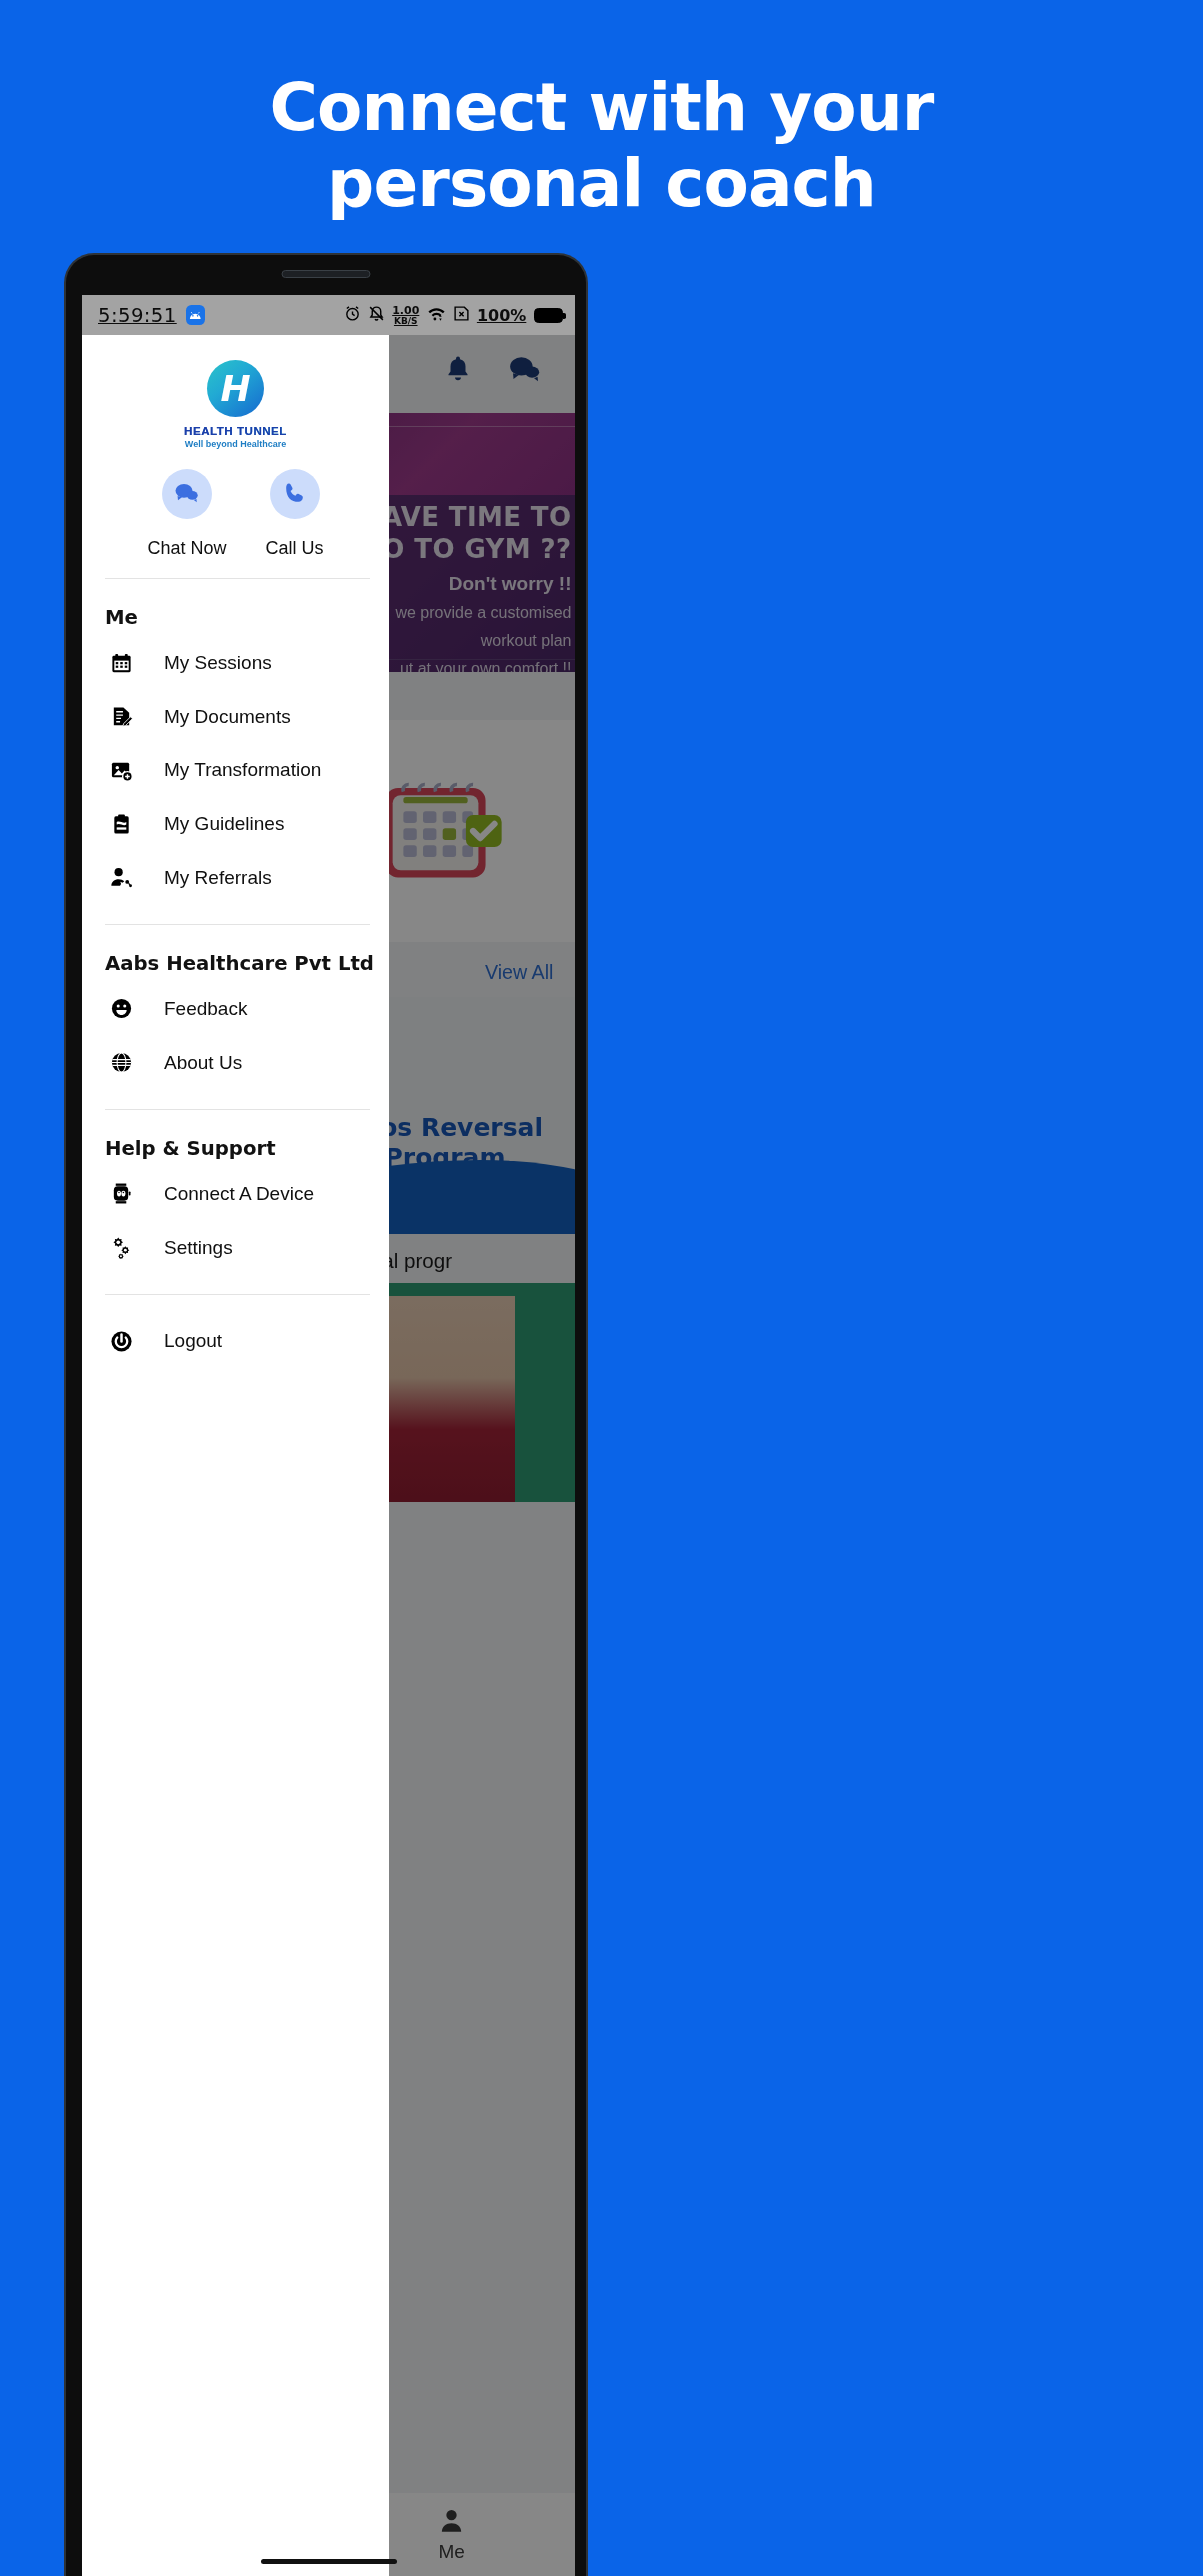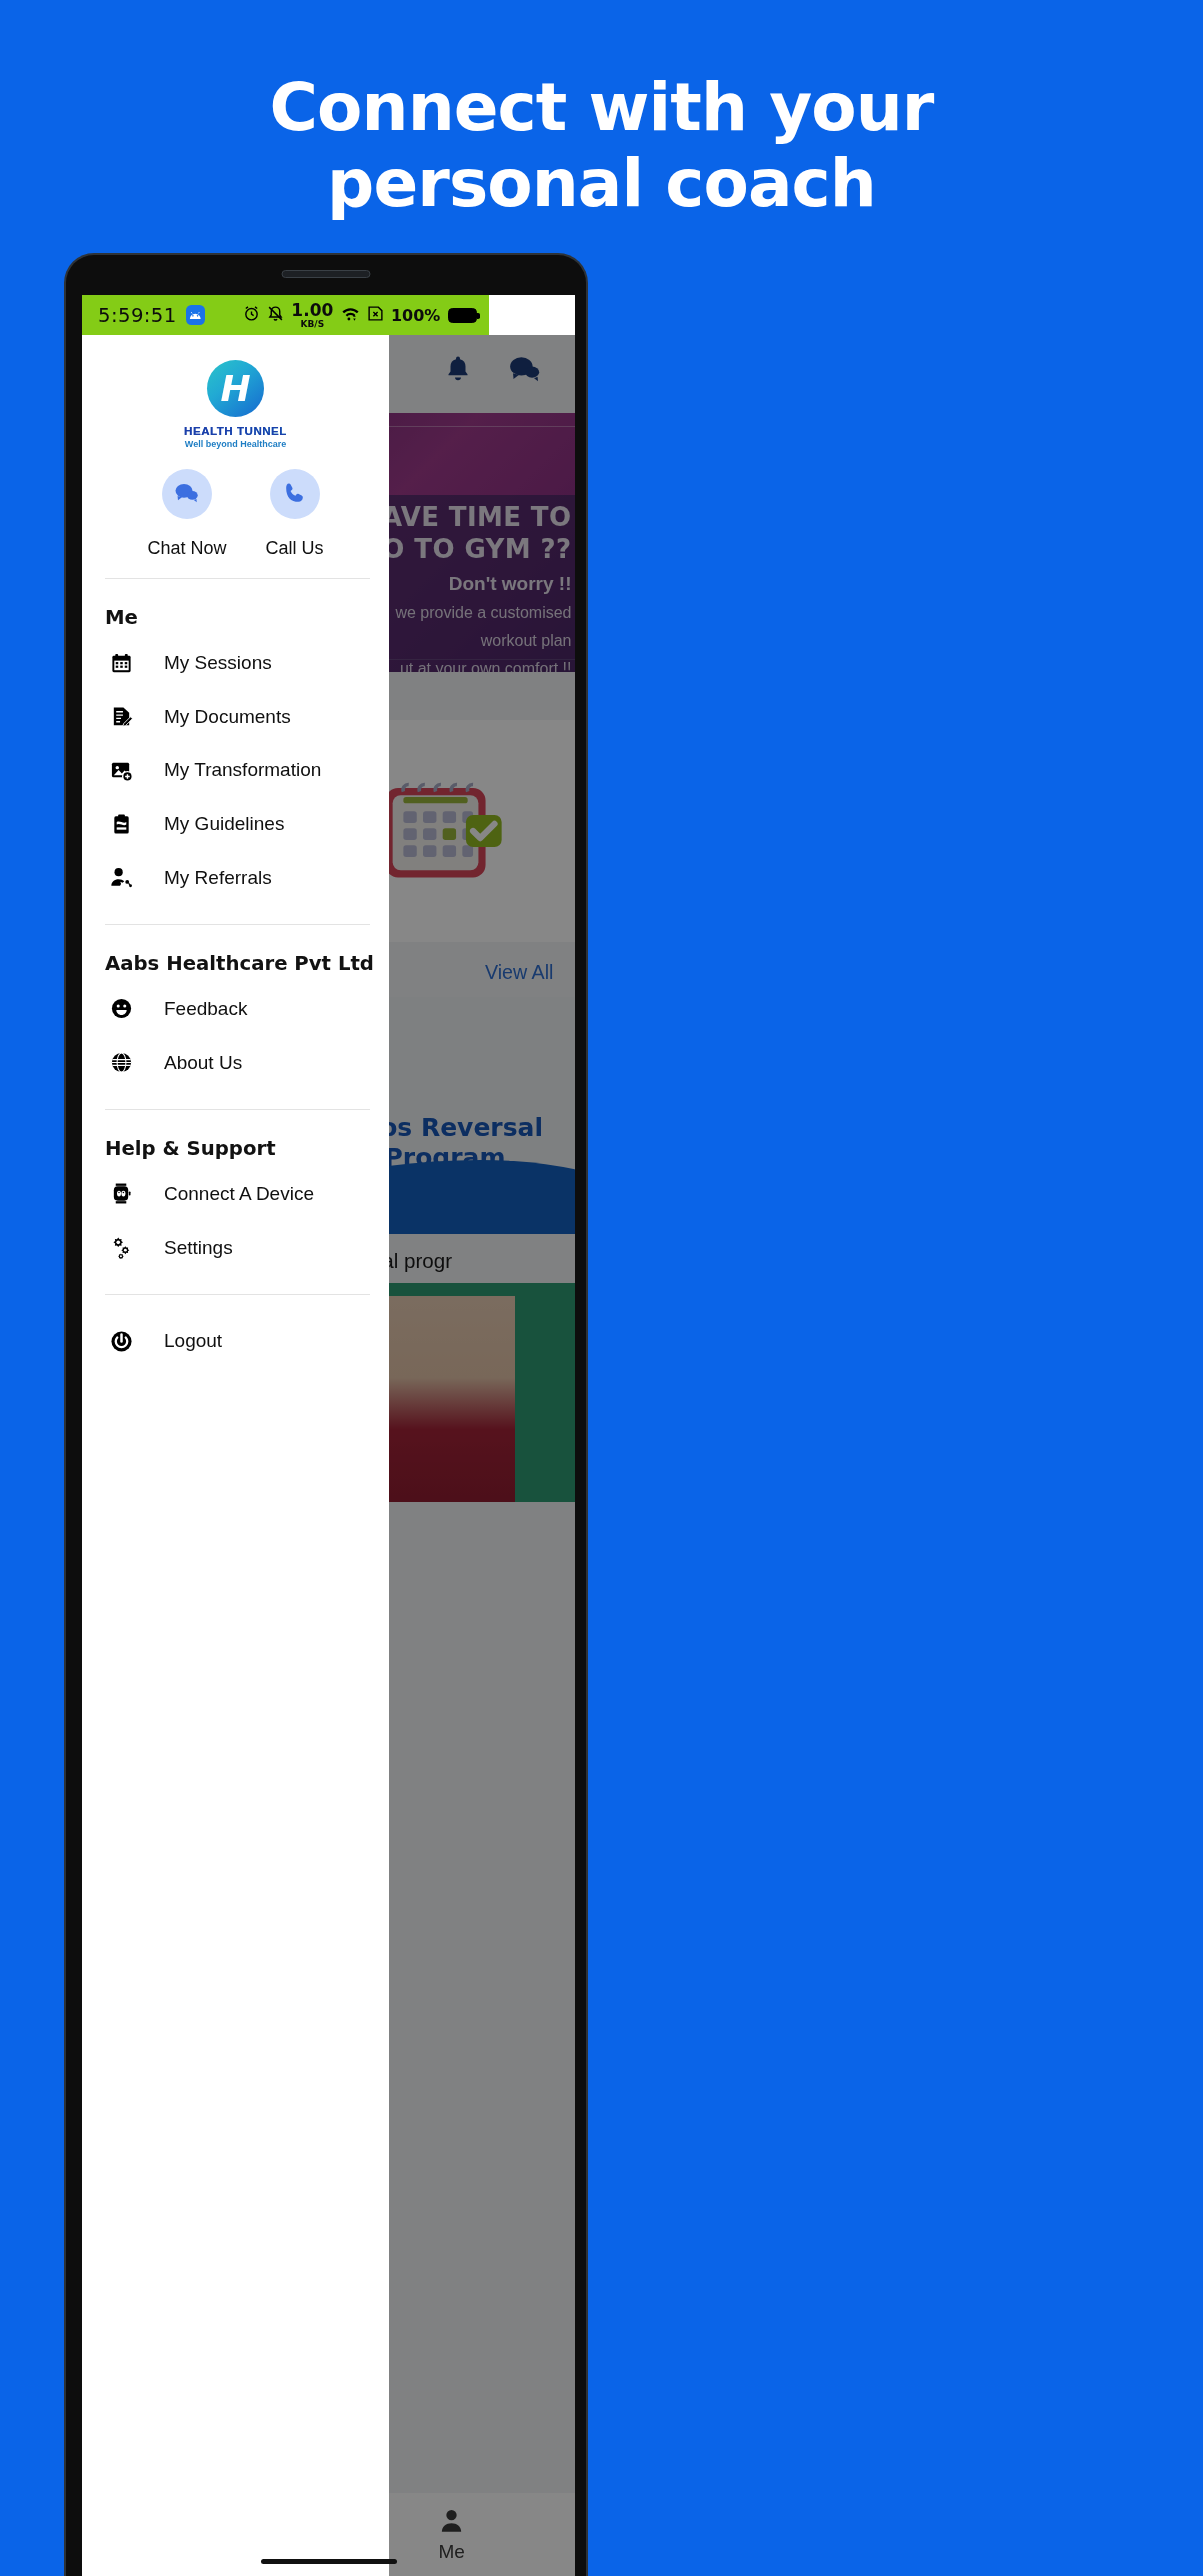--- a/index.html
+++ b/index.html
@@ -37,38 +37,39 @@
   }
   .screen {
     position: absolute; left: 16px; top: 40px;
     width: 493px; height: 2283px;
     background: #ffffff;
     overflow: hidden;
   }
 
   
   .statusbar {
-    position: absolute; left: 0; top: 0; width: 407px; height: 40px;
-    background: #84cc16;
+    position: absolute; left: 0; top: 0; width: 493px; height: 40px;
+    background: #a3a3a3;
     display: flex; align-items: center;
     padding: 0 12.5px 0 16px;
     color: #0c0c0c;
+    text-decoration: underline;
   }
   .sb-time { font-size: 19.7px; font-family: "DejaVu Sans", sans-serif; letter-spacing: 0.4px; }
   .sb-droid {
     width: 19.7px; height: 19.7px; margin-left: 9px;
     background: #1a73e8; border-radius: 5.4px;
     display: flex; align-items: center; justify-content: center;
   }
   .sb-right { margin-left: auto; display: flex; align-items: center; gap: 7.2px; }
   .sb-speed {
     display: flex; flex-direction: column; align-items: center;
     line-height: 1; font-family: "DejaVu Sans", sans-serif;
   }
-  .sb-speed .v { font-size: 17px; font-weight: bold; }
+  .sb-speed .v { font-size: 11px; font-weight: bold; }
   .sb-speed .u { font-size: 9px; font-weight: bold; margin-top: 1px; }
   .sb-pct { font-size: 16px; font-weight: bold; font-family: "DejaVu Sans", sans-serif; }
   .batt {
     width: 29px; height: 15px; border: 1.8px solid #000; border-radius: 4.5px;
     position: relative; background: #000;
   }
   .batt::after {
     content: ""; position: absolute; right: -4.5px; top: 4.5px;
     width: 2.7px; height: 6.3px; background: #000; border-radius: 0 1.8px 1.8px 0;
   }

